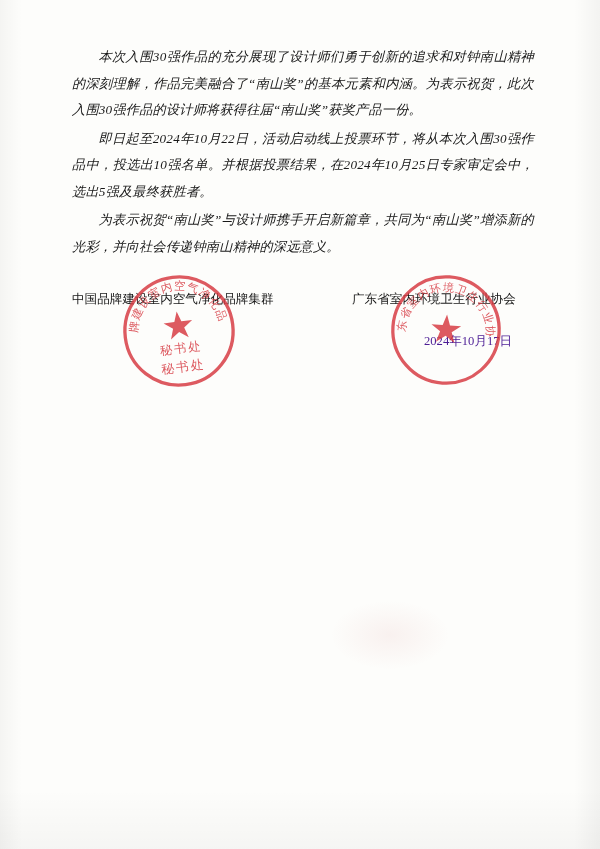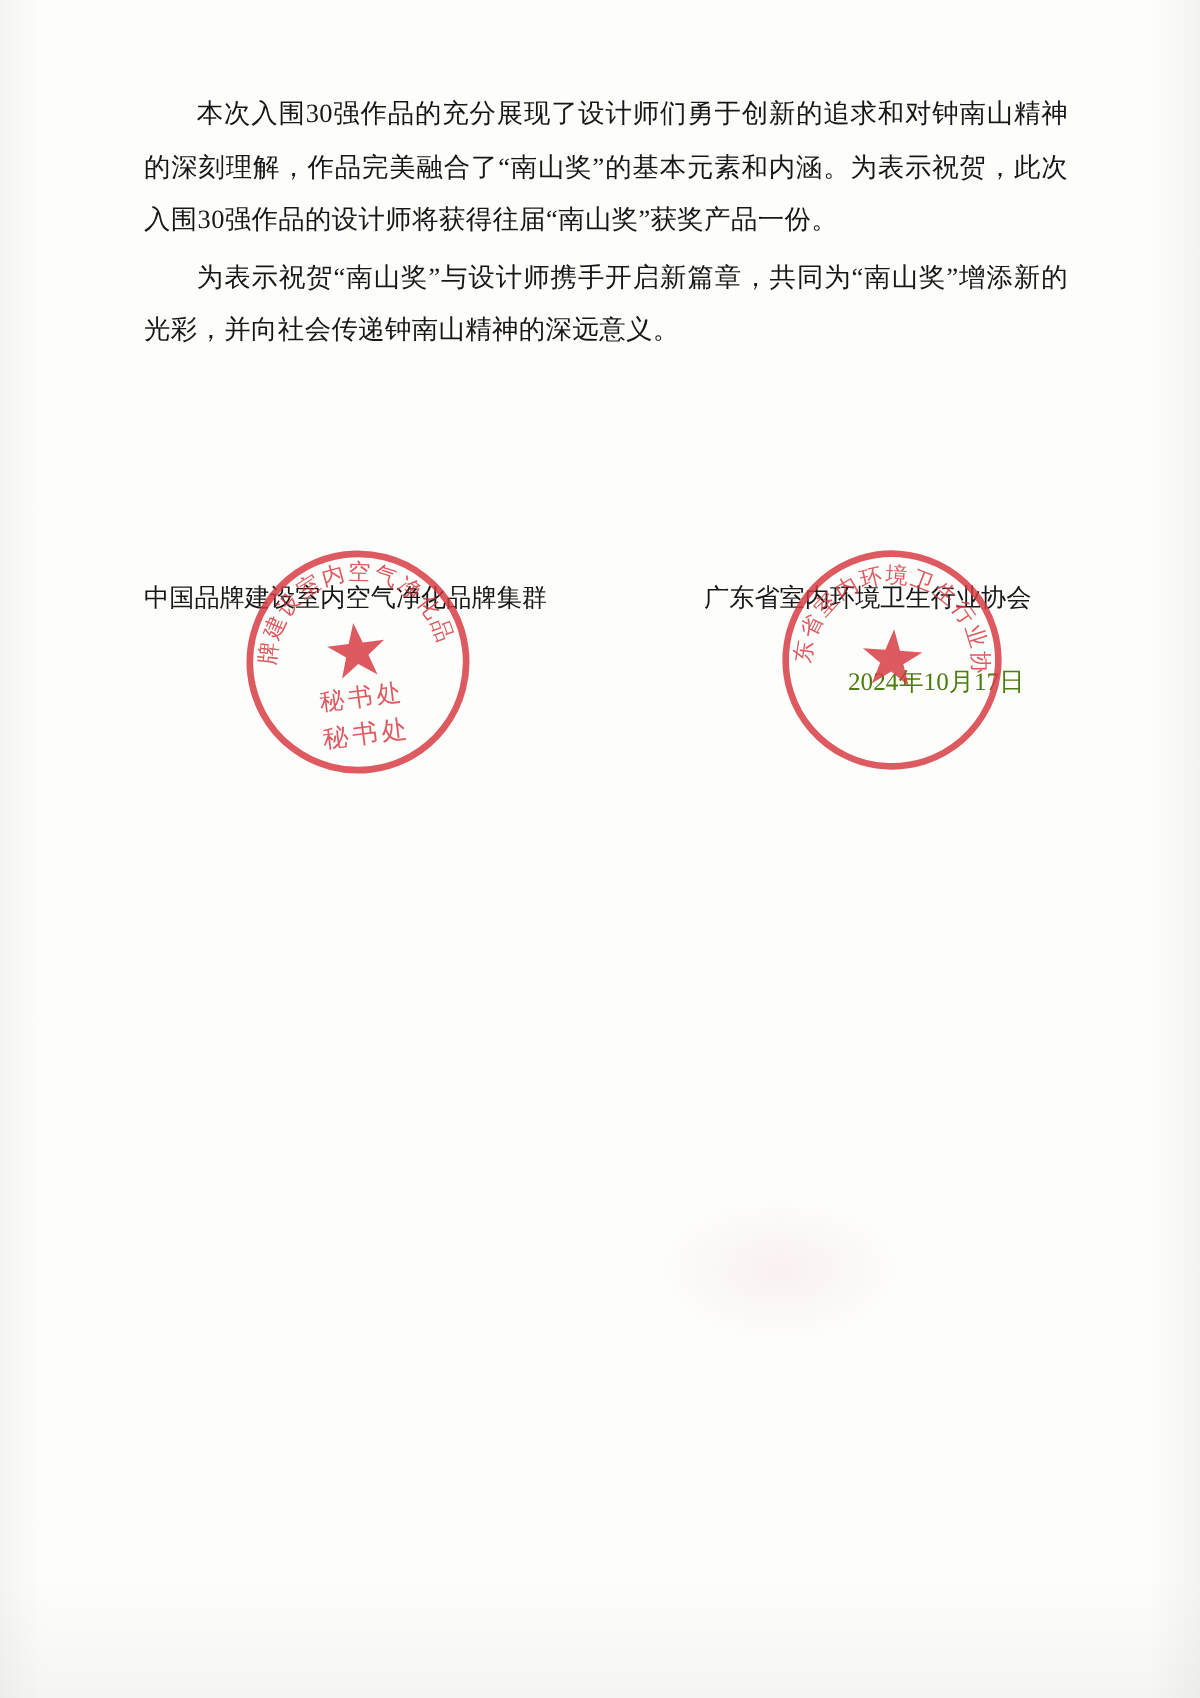--- a/index.html
+++ b/index.html
@@ -56,40 +56,41 @@
     width: 462px;
     color: #171717;
     font-size: 13.2px;
     line-height: 26.5px;
     letter-spacing: 0.2px;
     text-align: justify;
   }
   #body-text p {
     margin: 0 0 2px 0;
     text-indent: 2em;
+    font-style: italic;
   }
 
   
   #signature-area {
     position: absolute;
     left: 72px;
     top: 288px;
     width: 462px;
     height: 120px;
   }
   .sig-col {
     position: absolute;
     font-size: 12.6px;
     color: #171717;
     line-height: 22px;
     white-space: nowrap;
   }
   #sig-left { left: 0px; top: 0px; }
   #sig-right { left: 280px; top: 0px; }
-  #sig-date { left: 352px; top: 42px; font-size: 12.6px; color: #4d7c0f; }
+  #sig-date { left: 352px; top: 42px; font-size: 12.6px; color: #4c1d95; }
 
   
   .seal {
     position: absolute;
     border-radius: 50%;
     pointer-events: none;
   }
   #seal-left {
     left: 120px;
     top: 272px;
@@ -136,20 +137,21 @@
 
 <div id="page">
 
   <div id="scan-shade-left"></div>
   <div id="scan-shade-right"></div>
   <div id="scan-shade-bottom"></div>
   <div id="scan-smudge"></div>
 
   <div id="body-text">
     <p>本次入围30强作品的充分展现了设计师们勇于创新的追求和对钟南山精神的深刻理解，作品完美融合了“南山奖”的基本元素和内涵。为表示祝贺，此次入围30强作品的设计师将获得往届“南山奖”获奖产品一份。</p>
+    <p>即日起至2024年10月22日，活动启动线上投票环节，将从本次入围30强作品中，投选出10强名单。并根据投票结果，在2024年10月25日专家审定会中，选出5强及最终获胜者。</p>
     <p>为表示祝贺“南山奖”与设计师携手开启新篇章，共同为“南山奖”增添新的光彩，并向社会传递钟南山精神的深远意义。</p>
   </div>
 
   <div id="signature-area">
     <div id="sig-left" class="sig-col">中国品牌建设室内空气净化品牌集群</div>
     <div id="sig-right" class="sig-col">广东省室内环境卫生行业协会</div>
     <div id="sig-date" class="sig-col">2024年10月17日</div>
   </div>
 
   <div class="seal" id="seal-left">

